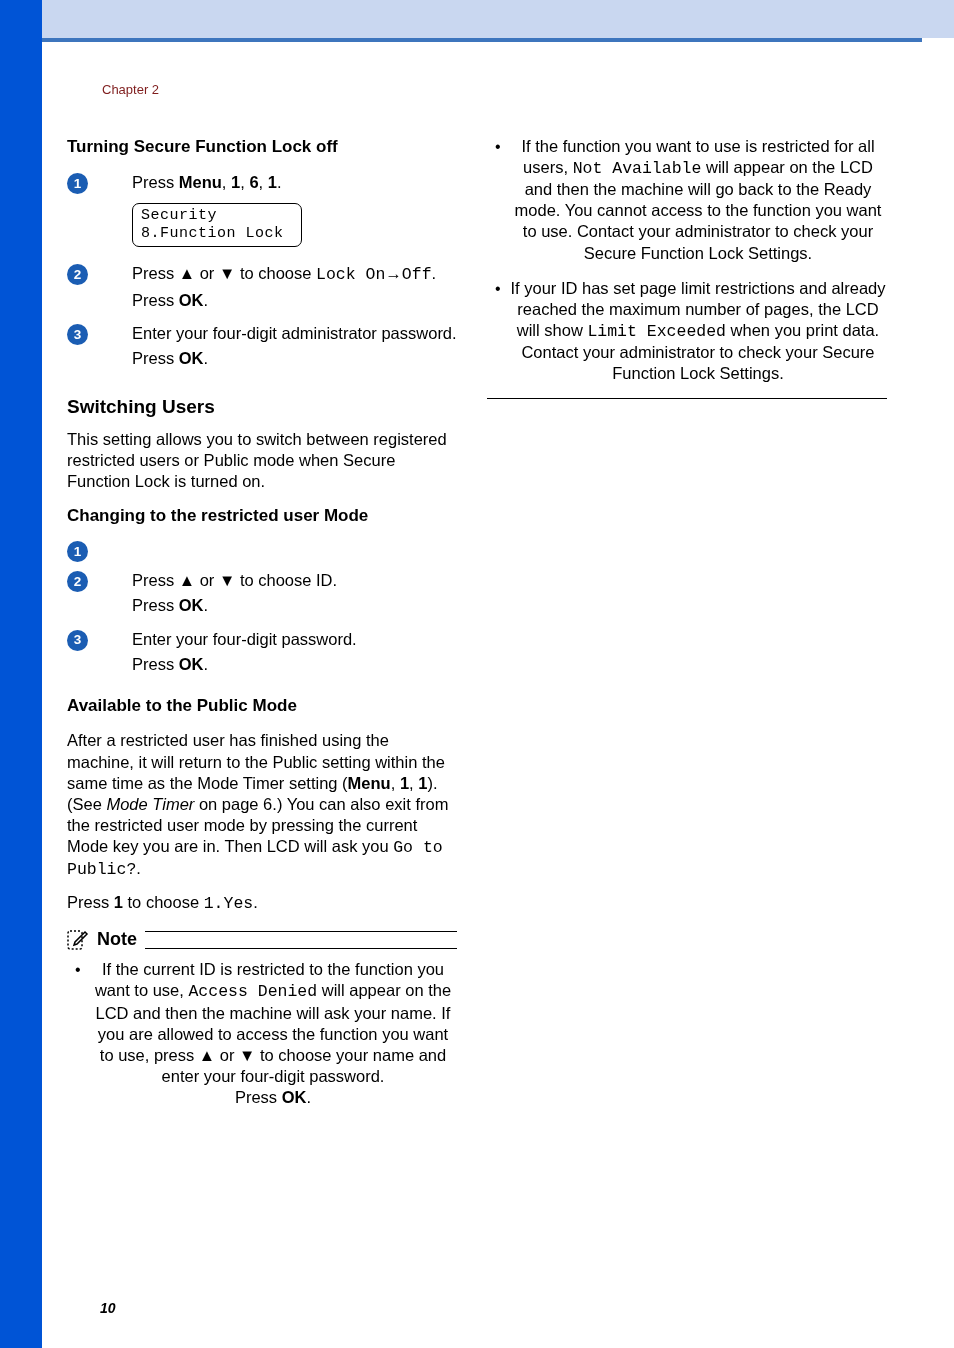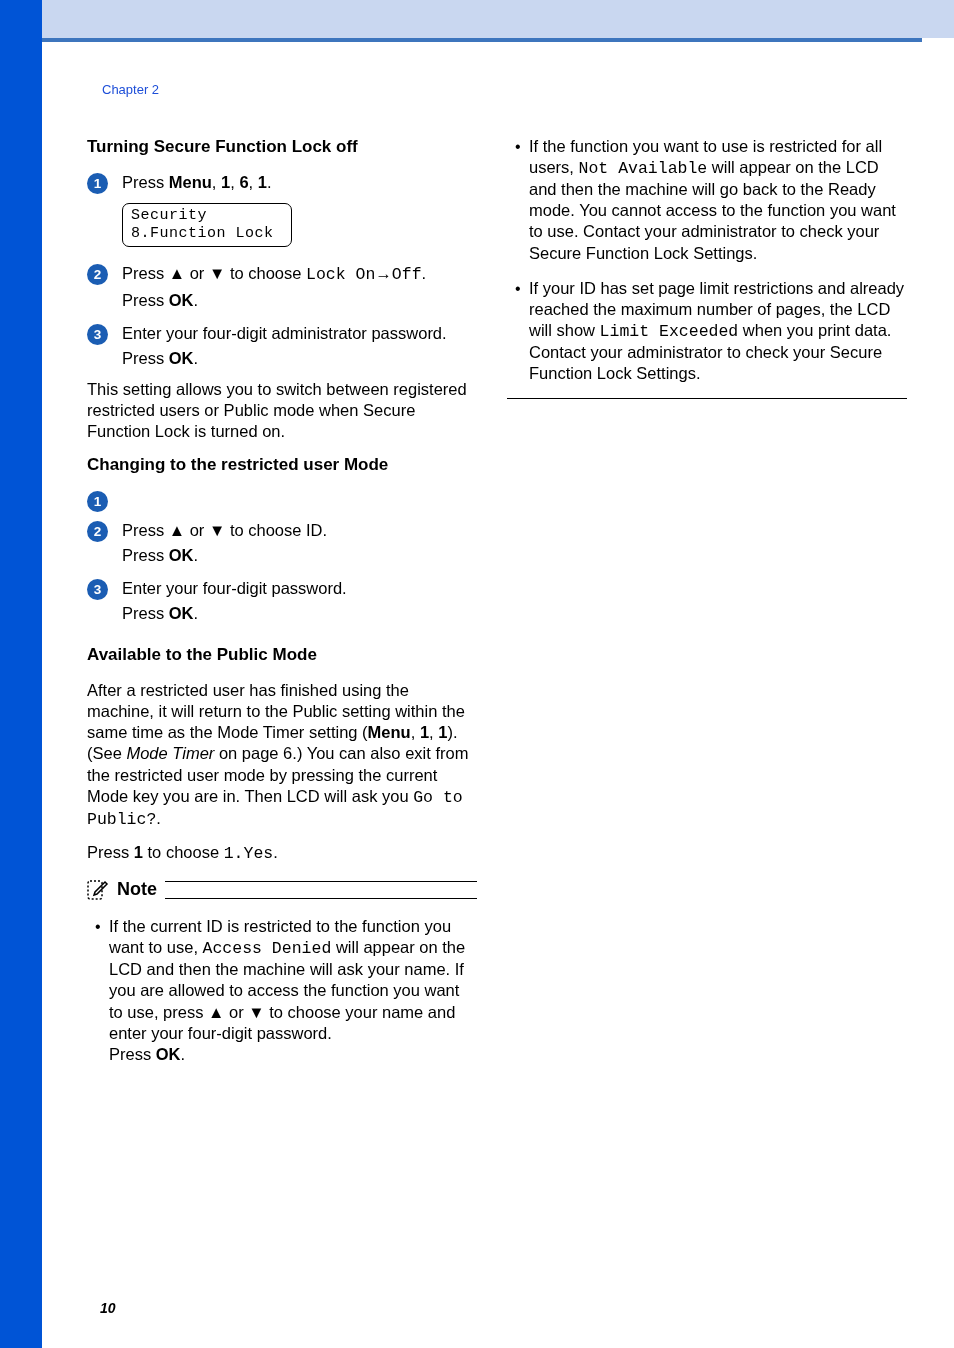--- a/index.html
+++ b/index.html
@@ -33,26 +33,26 @@
   }
   .toprule {
     position: absolute;
     top: 38px; left: 42px; right: 32px;
     border-top: 4px solid var(--rule-blue);
   }
   .chapter {
     position: absolute;
     top: 82px; left: 102px;
     font-size: 13px;
-    color: #1d4ed8;
+    color: #7f1d1d;
   }
   .content {
     position: absolute;
     top: 136px;
-    left: 87px;
+    left: 67px;
     right: 40px;
     display: flex;
     gap: 30px;
   }
   .col {
     width: 390px;
   }
   .col2 { width: 400px; }
 
   h4.section { font-size: 17px; font-weight: bold; margin: 0 0 14px 0; }
@@ -70,21 +70,21 @@
     color: #fff;
     font-weight: bold;
     font-size: 13.5px;
     display: flex;
     align-items: center;
     justify-content: center;
     flex: 0 0 21px;
     margin-right: 14px;
     margin-top: 1px;
   }
-  .step-body { flex: 1; }
+  .step-body { flex: 1; margin-left: 30px; }
   .step-body p { margin: 0 0 4px 0; }
 
   .lcd {
     display: inline-block;
     margin: 6px 0 8px 0;
     border: 1.5px solid #000;
     border-radius: 7px;
     padding: 3px 10px 3px 8px;
     font-family: "Courier New", monospace;
     font-size: 15px;
@@ -97,30 +97,30 @@
   .mono { font-family: "Courier New", monospace; }
   .arrow { font-family: Arial, sans-serif; }
 
   .para { margin: 6px 0 12px 0; }
 
   .note-block { margin-top: 14px; }
   .note-header {
     display: flex;
     align-items: center;
     gap: 8px;
-    margin-bottom: 15px;
+    margin-bottom: 8px;
   }
   .note-line-wrap { flex: 1; position: relative; height: 18px; }
   .note-line-top { position: absolute; top: 0; left: 0; right: 0; border-top: 1.5px solid #000; }
   .note-line-bot { position: absolute; bottom: 0; left: 0; right: 0; border-top: 1.5px solid #000; }
   .note-title { font-weight: bold; font-size: 18px; }
   .note-icon svg { display: block; }
 
   ul.bullets { margin: 4px 0 0 0; padding: 0 0 0 18px; }
-  ul.bullets > li { margin-bottom: 14px; padding-left: 4px; }
+  ul.bullets > li { margin-bottom: 14px; padding-left: 4px; text-align: center; }
   ul.bullets > li::marker { content: "• "; font-size: 16px; }
 
   .col2end { border-bottom: 1.5px solid #000; width: 100%; margin-top: 4px; }
 
   .page-num {
     position: absolute;
     bottom: 30px; left: 100px;
     font-weight: bold;
     font-size: 14px;
     font-style: italic;
@@ -167,20 +167,21 @@
     <div class="step">
       <div class="badge">3</div>
       <div class="step-body">
         <p>Enter your four-digit administrator password.</p>
         <p>
           <span>Press </span><b>OK</b><span>.</span>
         </p>
       </div>
     </div>
 
+    <h3 class="section-big">Switching Users</h3>
     <p class="para">This setting allows you to switch between registered restricted users or Public mode when Secure Function Lock is turned on.</p>
 
     <h4 class="section">Changing to the restricted user Mode</h4>
 
     <div class="step">
       <div class="badge">1</div>
       <div class="step-body">
       </div>
     </div>
 

